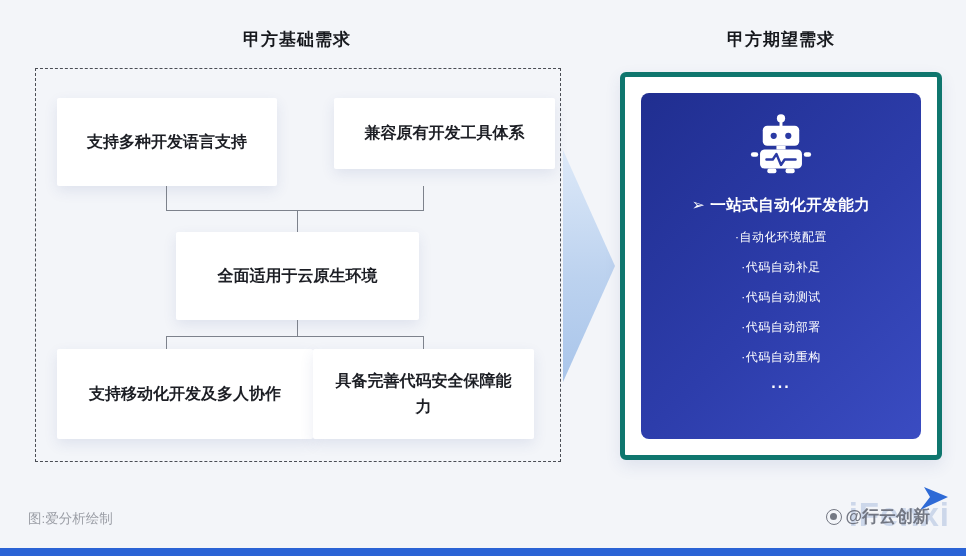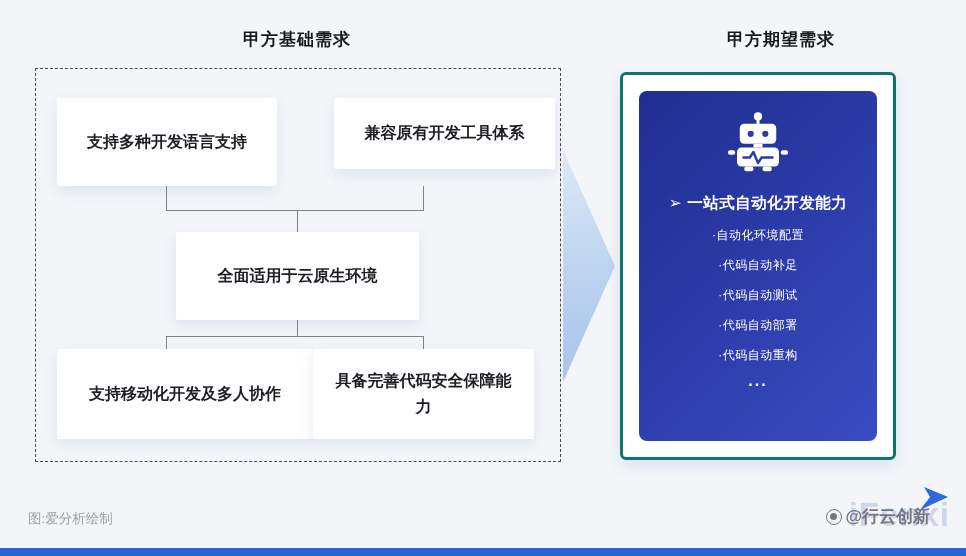--- a/index.html
+++ b/index.html
@@ -22,22 +22,22 @@
   .wbox.b5{left:313px;top:349px;width:221px;height:90px;}
 
   .conn{position:absolute;background:#7d828c;}
   .conn.v{width:1px;}
   .conn.h{height:1px;}
 
   .flow-arrow{position:absolute;left:563px;top:150px;width:52px;height:232px;
       background:linear-gradient(180deg,#dde9f8 0%,#bcd2ef 55%,#a9c5ea 100%);
       clip-path:polygon(0 0,100% 50%,0 100%);}
 
-  .right-card{position:absolute;left:620px;top:72px;width:276px;height:388px;background:#ffffff;
-      border:3px solid #0f766e;border-radius:6px;box-shadow:0 6px 16px rgba(45,70,140,0.10);box-sizing:border-box;}
+  .right-card{position:absolute;left:620px;top:72px;width:322px;height:388px;background:#ffffff;
+      border:5px solid #0f766e;border-radius:6px;box-shadow:0 6px 16px rgba(45,70,140,0.10);box-sizing:border-box;}
   .blue-panel{position:absolute;left:16px;top:16px;right:16px;bottom:16px;border-radius:8px;
       background:linear-gradient(135deg,#202e90 0%,#2d3dab 55%,#3a4cc2 100%);
       display:flex;flex-direction:column;align-items:center;color:#ffffff;}
   .robot{margin-top:20px;width:68px;height:62px;}
   .panel-heading{margin-top:20px;font-size:15.5px;font-weight:bold;letter-spacing:0.5px;}
   .panel-item{margin-top:13px;font-size:12px;letter-spacing:0.5px;text-align:center;}
   .panel-ellipsis{margin-top:8px;font-size:16px;font-weight:bold;letter-spacing:2px;}
 
   .footer-source{position:absolute;left:28px;top:510px;font-size:13.5px;color:#9b9ea6;}
 

